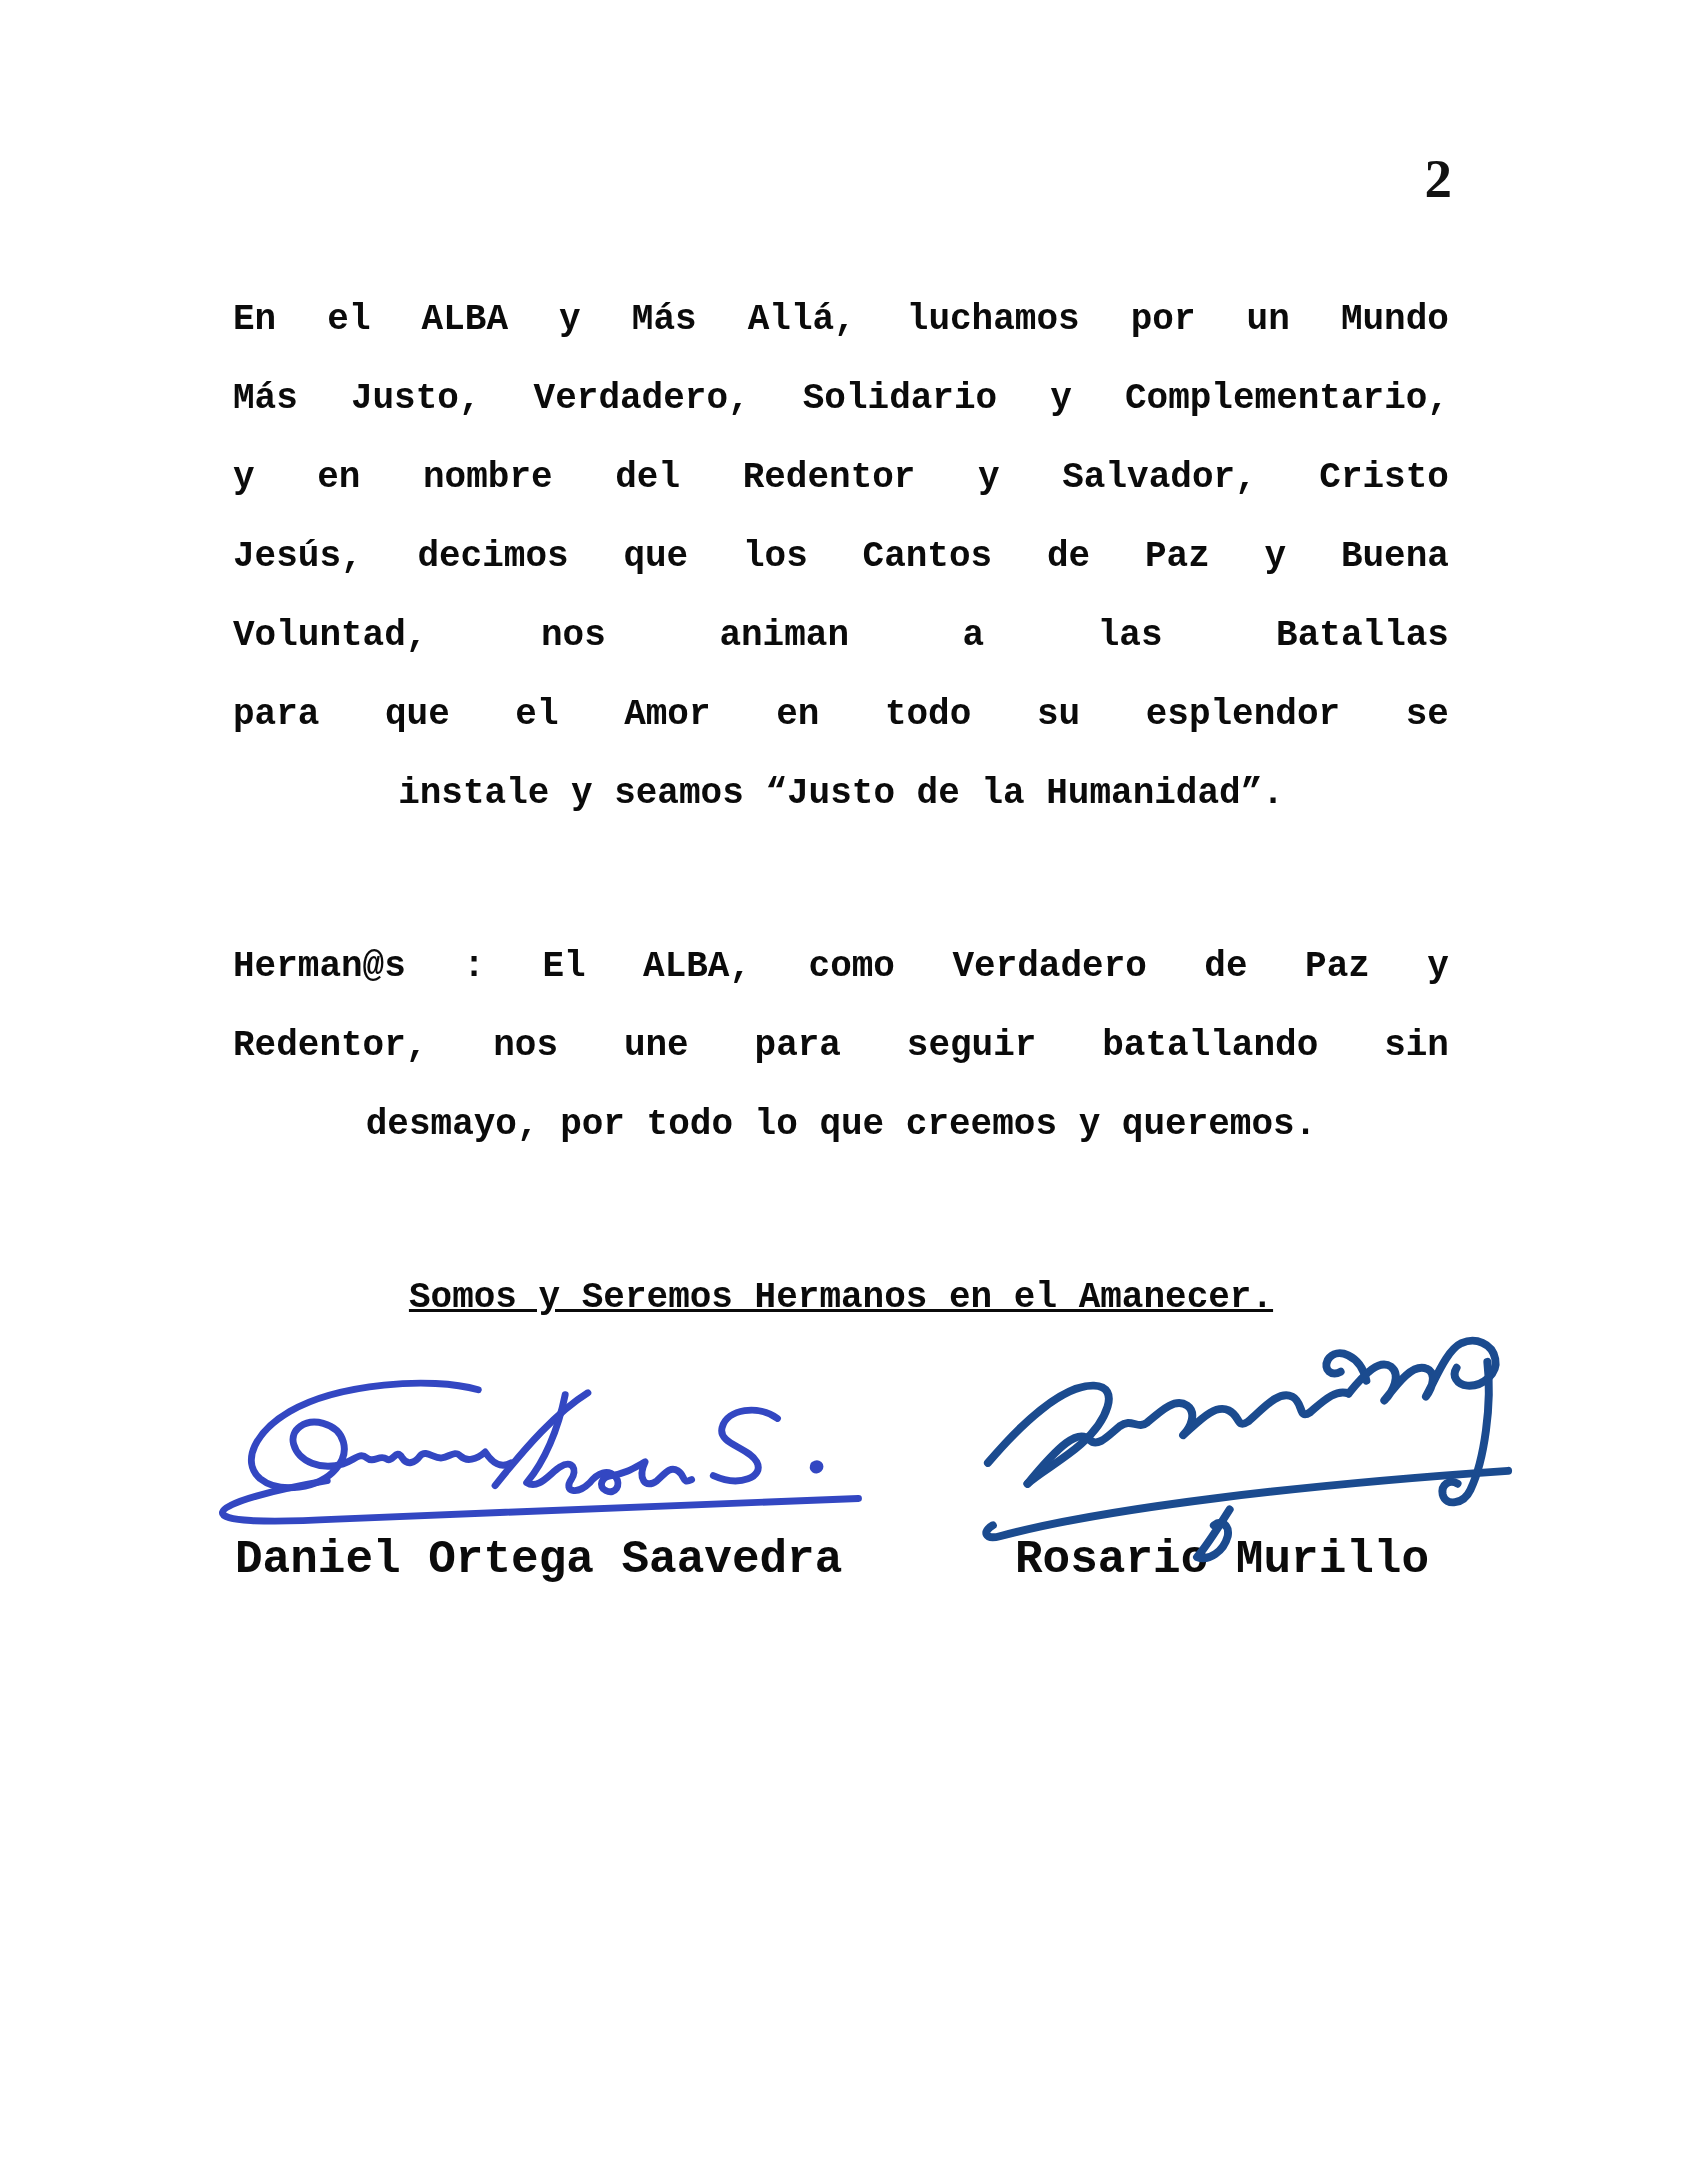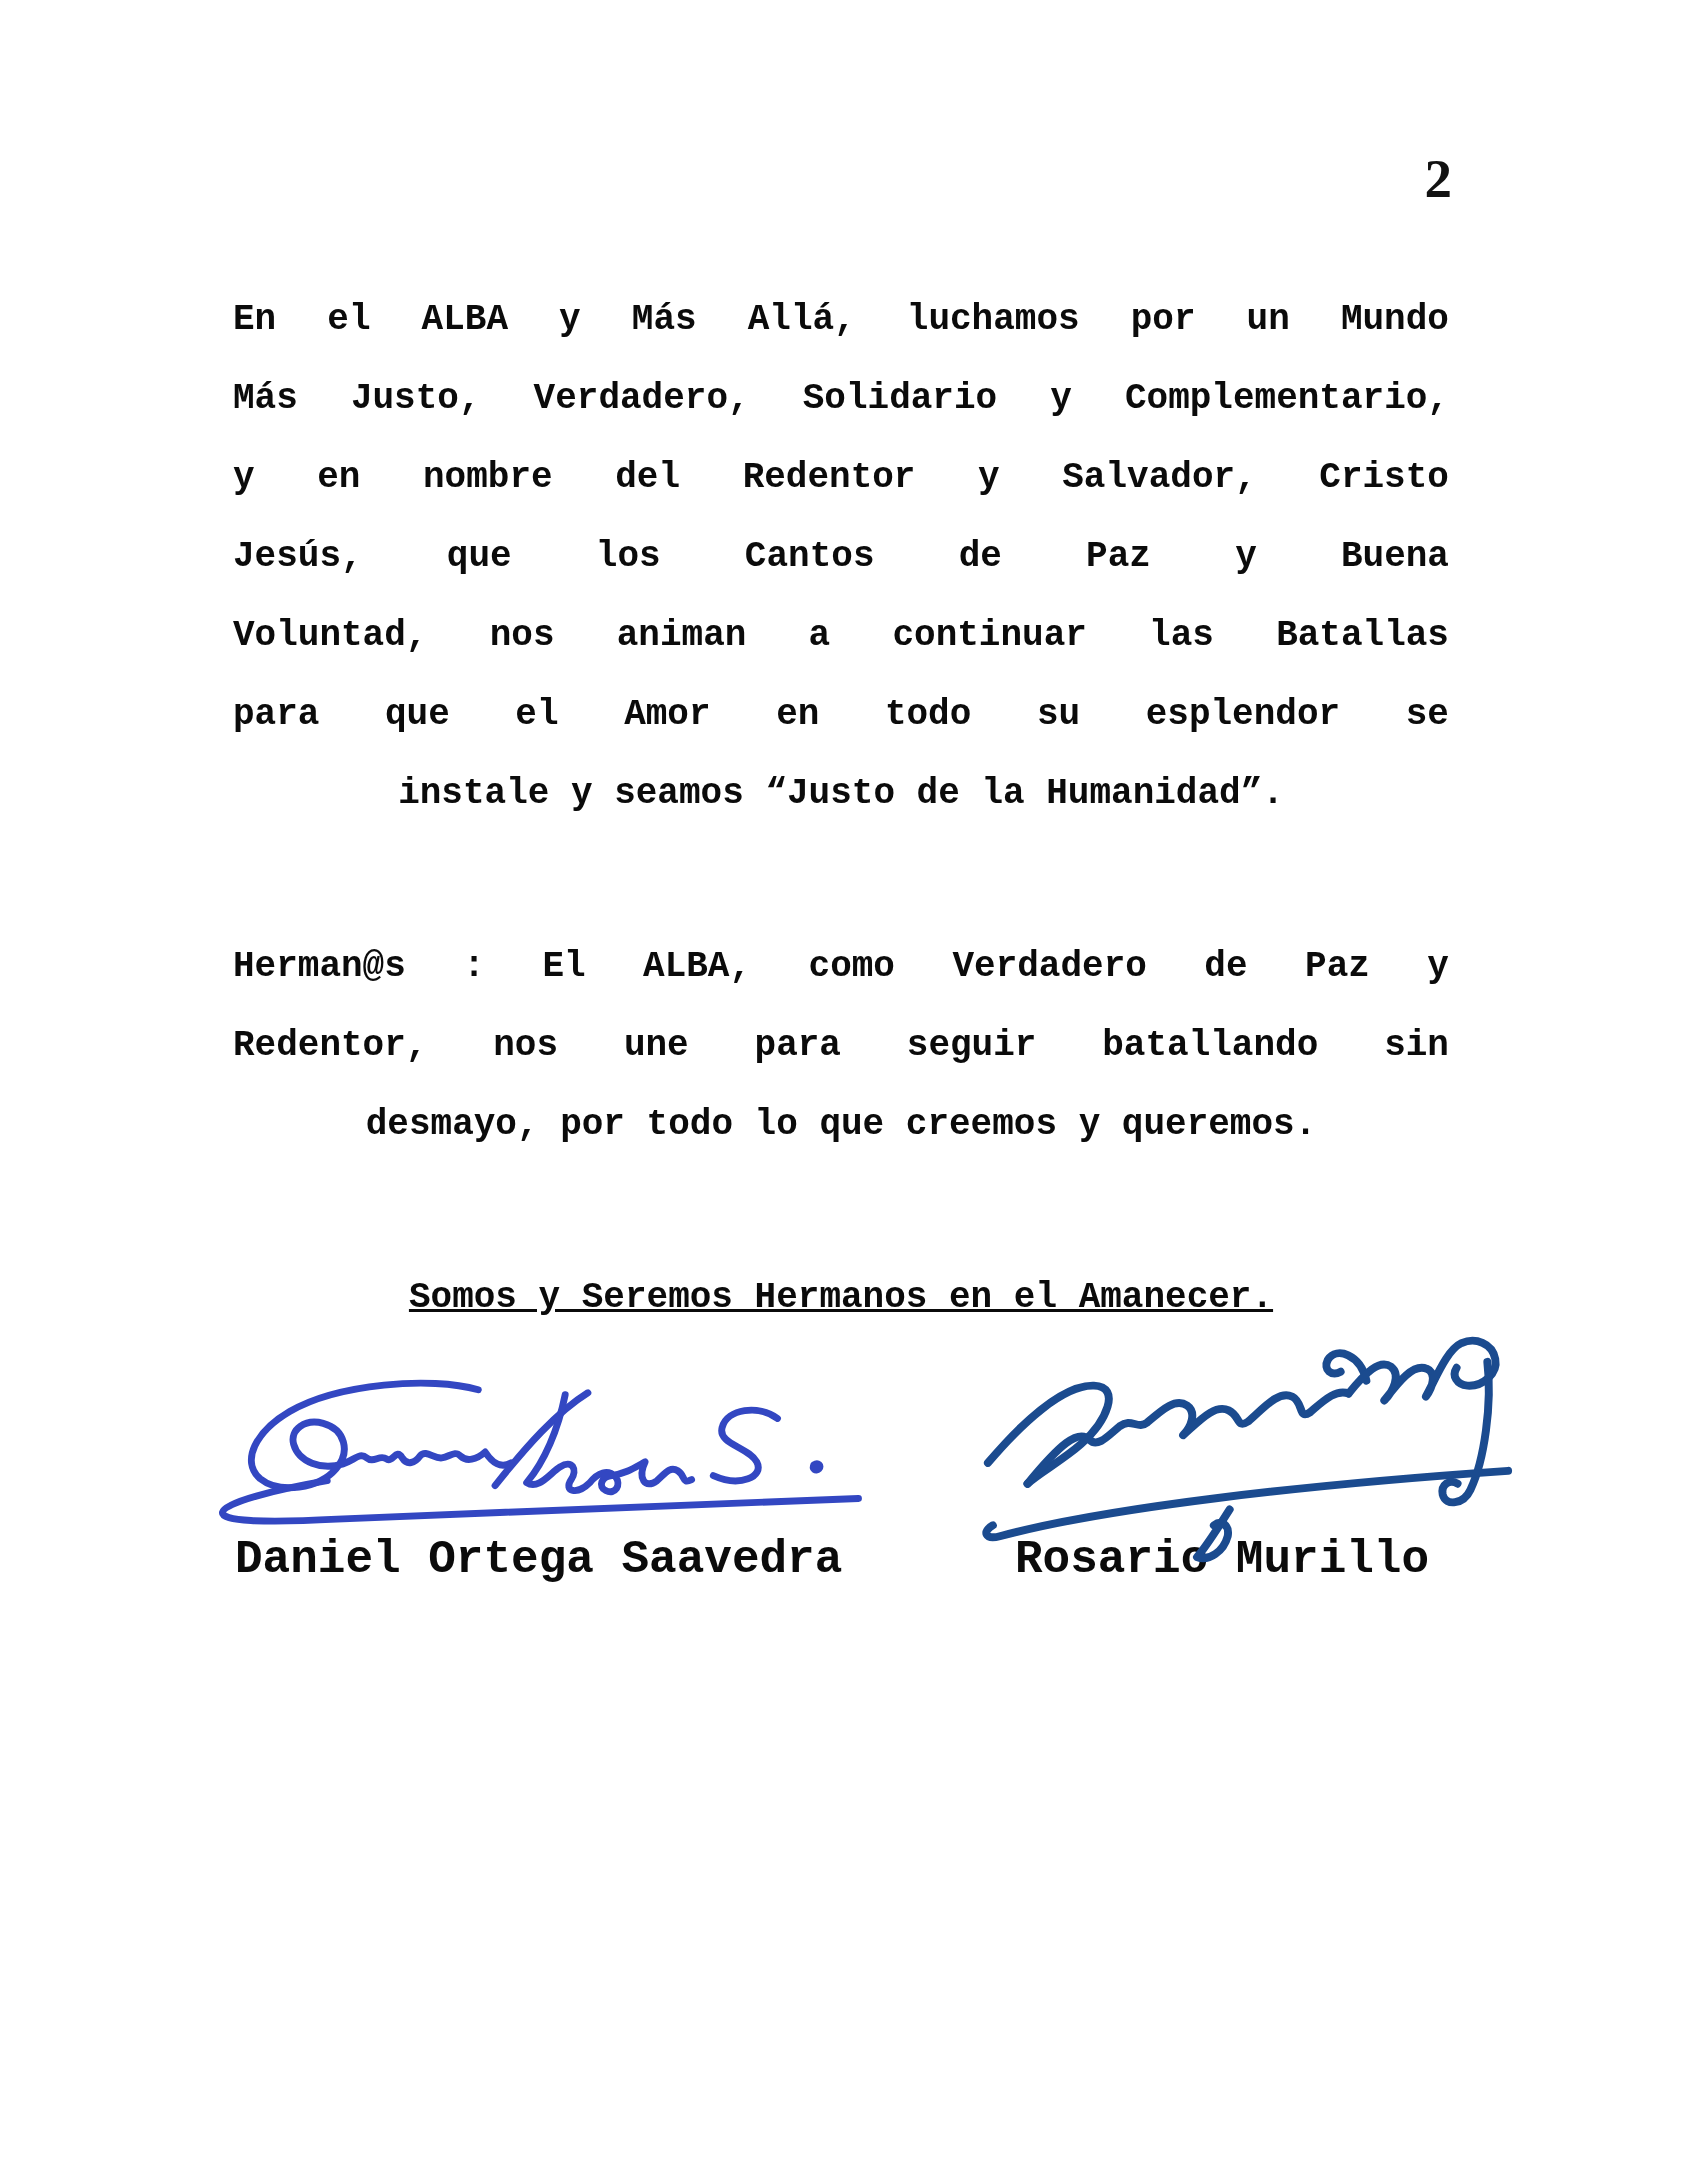--- a/index.html
+++ b/index.html
@@ -68,34 +68,34 @@
           <span>en</span>
           <span>nombre</span>
           <span>del</span>
           <span>Redentor</span>
           <span>y</span>
           <span>Salvador,</span>
           <span>Cristo</span>
         </div>
         <div class="line just">
           <span>Jesús,</span>
+          <span>decimos</span>
           <span>que</span>
           <span>los</span>
           <span>Cantos</span>
           <span>de</span>
           <span>Paz</span>
           <span>y</span>
           <span>Buena</span>
         </div>
         <div class="line just">
           <span>Voluntad,</span>
           <span>nos</span>
           <span>animan</span>
           <span>a</span>
-          <span>continuar</span>
           <span>las</span>
           <span>Batallas</span>
         </div>
         <div class="line just">
           <span>para</span>
           <span>que</span>
           <span>el</span>
           <span>Amor</span>
           <span>en</span>
           <span>todo</span>

